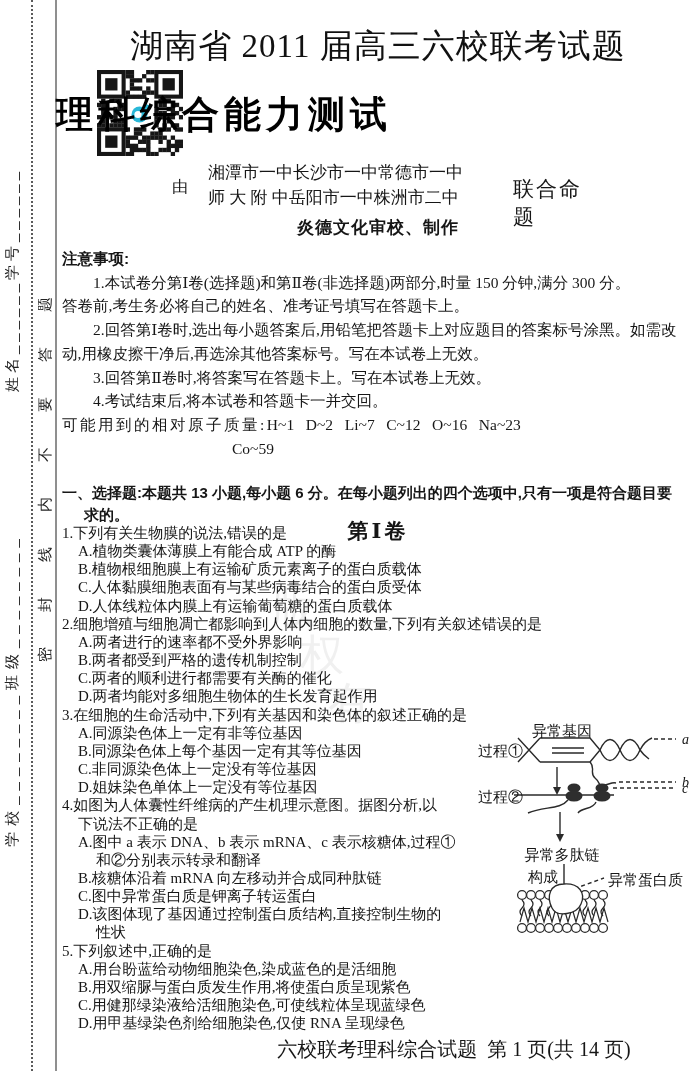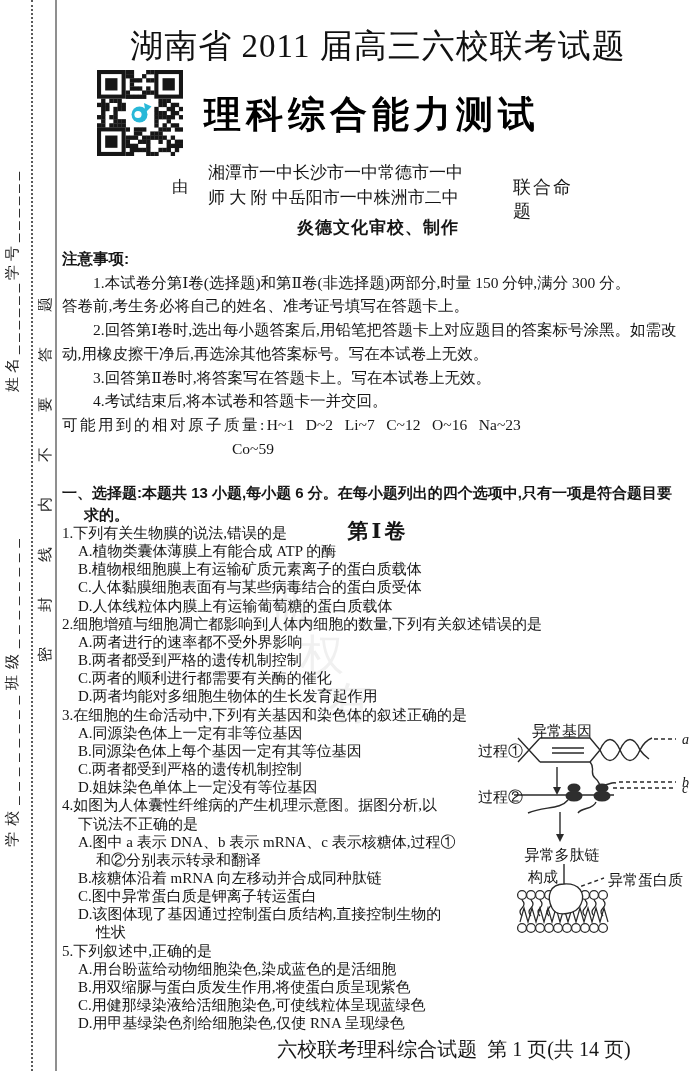--- a/index.html
+++ b/index.html
@@ -13,27 +13,27 @@
   .abs{position:absolute;}
   
   .dotted-line{position:absolute;left:31px;top:0;bottom:0;width:0;border-left:2px dotted #5a5a5a;}
   .border-line{position:absolute;left:55px;top:0;bottom:0;width:2px;background:#8f8f8f;}
   .vtext{position:absolute;white-space:nowrap;transform:translate(-50%,-50%) rotate(-90deg);}
   .name-line{left:12px;top:280px;font-size:15px;letter-spacing:4px;font-family:"Liberation Sans","DejaVu Sans",sans-serif;color:#222;}
   .school-line{left:12px;top:690px;font-size:15px;letter-spacing:6px;font-family:"Liberation Sans","DejaVu Sans",sans-serif;color:#222;}
   .seal-phrase{left:45px;top:462px;font-size:15px;letter-spacing:35px;font-family:"Liberation Sans","DejaVu Sans",sans-serif;color:#222;}
   
   .exam-title{left:56px;right:0;top:24px;text-align:center;font-size:33px;letter-spacing:1px;color:#111;}
-  .subject-title{left:56px;right:12px;top:90px;text-align:center;font-size:37px;font-weight:bold;letter-spacing:5px;color:#000;}
+  .subject-title{left:56px;right:12px;top:90px;font-size:37px;font-weight:bold;letter-spacing:5px;color:#000;}
   .qr{left:97px;top:70px;width:86px;height:86px;}
   .by-row{left:172px;top:160px;width:420px;height:52px;}
   .by-label{position:absolute;left:0;top:17px;font-size:16px;}
   .schools{position:absolute;left:36px;top:0;width:300px;}
   .school-row{display:flex;font-size:17px;height:25px;align-items:center;white-space:nowrap;}
-  .joint{position:absolute;left:341px;top:15px;font-size:18px;letter-spacing:2px;}
+  .joint{position:absolute;left:341px;top:15px;font-size:21px;letter-spacing:2px;}
   .producer{left:56px;right:0;top:216px;text-align:center;font-size:17px;font-weight:bold;letter-spacing:1px;}
   
   .notice{left:62px;top:247px;width:634px;font-size:15.5px;line-height:23.7px;}
   .notice-title{font-weight:bold;font-family:"Liberation Sans","DejaVu Sans",sans-serif;}
   .nline{white-space:nowrap;}
   .nline.ind1{padding-left:31px;}
   .atomic{white-space:nowrap;}
   .atomic .lab{letter-spacing:2.5px;}
   .atomic2{padding-left:170px;}
   
@@ -277,21 +277,21 @@
       <div class="qline ind1">C.人体黏膜细胞表面有与某些病毒结合的蛋白质受体</div>
       <div class="qline ind1">D.人体线粒体内膜上有运输葡萄糖的蛋白质载体</div>
       <div class="qline ind0">2.细胞增殖与细胞凋亡都影响到人体内细胞的数量,下列有关叙述错误的是</div>
       <div class="qline ind1">A.两者进行的速率都不受外界影响</div>
       <div class="qline ind1">B.两者都受到严格的遗传机制控制</div>
       <div class="qline ind1">C.两者的顺利进行都需要有关酶的催化</div>
       <div class="qline ind1">D.两者均能对多细胞生物体的生长发育起作用</div>
       <div class="qline ind0">3.在细胞的生命活动中,下列有关基因和染色体的叙述正确的是</div>
       <div class="qline ind1">A.同源染色体上一定有非等位基因</div>
       <div class="qline ind1">B.同源染色体上每个基因一定有其等位基因</div>
-      <div class="qline ind1">C.两者都受到严格的遗传机制控制</div>
+      <div class="qline ind1">C.非同源染色体上一定没有等位基因</div>
       <div class="qline ind1">D.姐妹染色单体上一定没有等位基因</div>
       <div class="qline ind0">4.如图为人体囊性纤维病的产生机理示意图。据图分析,以</div>
       <div class="qline ind1">下说法不正确的是</div>
       <div class="qline ind1">A.图中 a 表示 DNA、b 表示 mRNA、c 表示核糖体,过程①</div>
       <div class="qline ind2">和②分别表示转录和翻译</div>
       <div class="qline ind1">B.核糖体沿着 mRNA 向左移动并合成同种肽链</div>
       <div class="qline ind1">C.图中异常蛋白质是钾离子转运蛋白</div>
       <div class="qline ind1">D.该图体现了基因通过控制蛋白质结构,直接控制生物的</div>
       <div class="qline ind2">性状</div>
       <div class="qline ind0">5.下列叙述中,正确的是</div>

